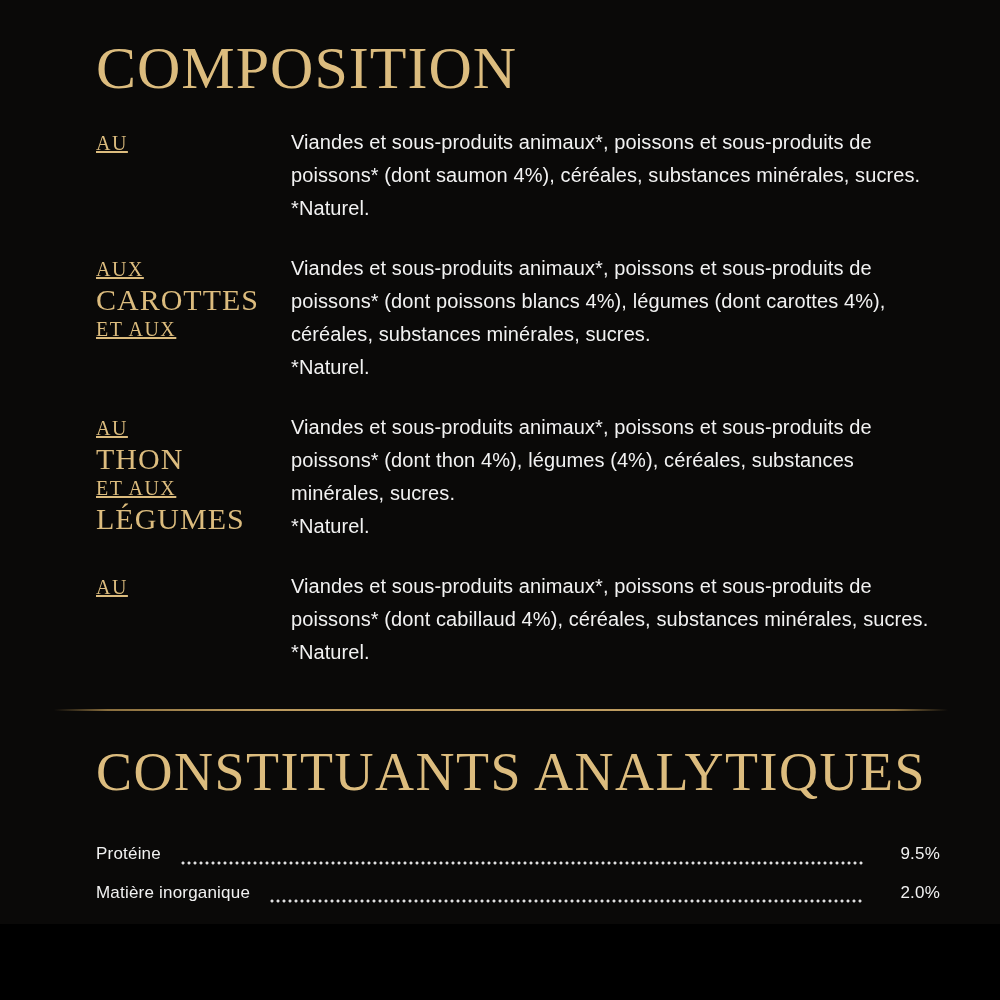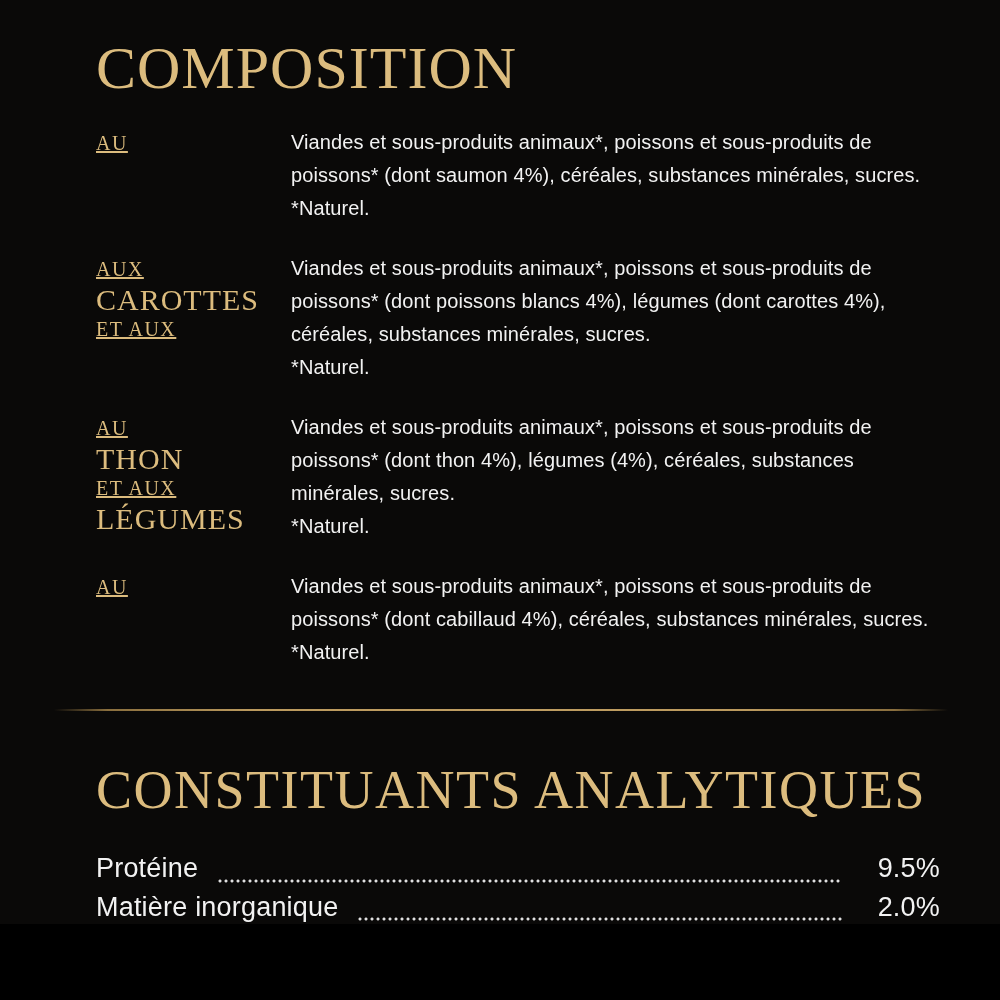--- a/index.html
+++ b/index.html
@@ -21,21 +21,21 @@
     font-weight:400;
     color:var(--gold);
     font-size:60px;
     line-height:1;
     letter-spacing:1px;
   }
   .title-composition{ margin-bottom:28px; }
   .title-analytical{
     font-size:54px;
     letter-spacing:1.5px;
-    margin-top:52px;
+    margin-top:34px;
     white-space:nowrap;
   }
   
   .comp-grid{
     display:grid;
     grid-template-columns:195px 1fr;
     row-gap:27px;
     align-items:start;
   }
   .variant{
@@ -67,23 +67,23 @@
     height:2px;
     margin:40px -8px 0 -42px;
     background:linear-gradient(90deg,
       rgba(192,158,98,0) 0%, #8a6f3e 6%, #bb9a5e 22%,
       var(--divider) 50%, #bb9a5e 78%, #8a6f3e 94%, rgba(192,158,98,0) 100%);
   }
   
   .constituents{ margin-top:36px; }
   .const-row{
     display:flex;
-    align-items:flex-start;
+    align-items:center;
     height:38.6px;
-    font-size:27px;
+    font-size:17px;
     color:var(--text);
     letter-spacing:0.2px;
     gap:6px;
   }
   .c-label{ white-space:nowrap; }
   .c-dots{
     flex:1;
     align-self:flex-end;
     height:4px;
     margin:0 10px 9px 14px;

